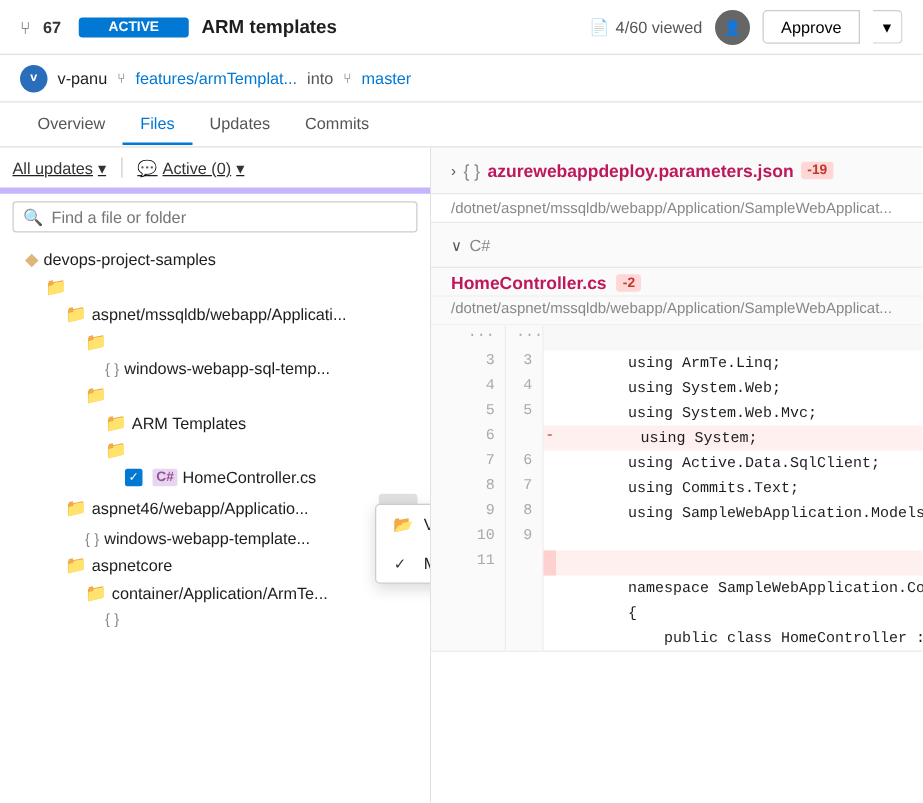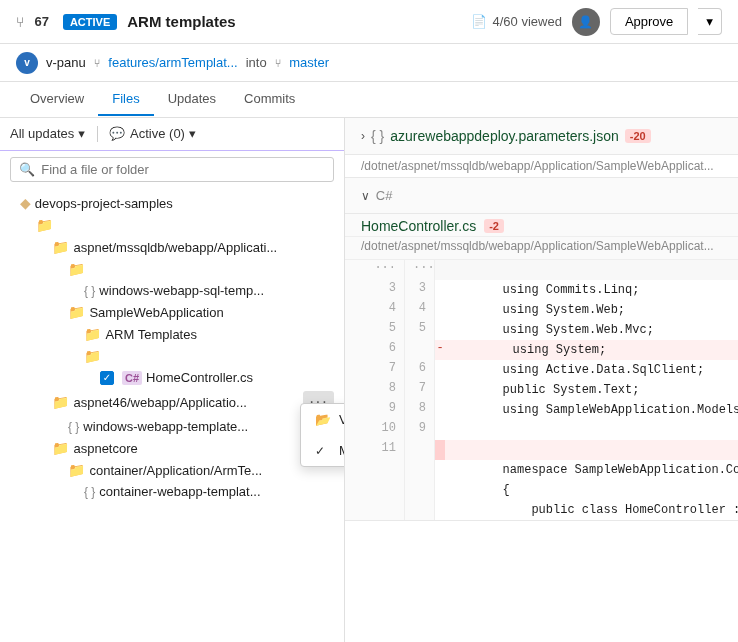--- a/index.html
+++ b/index.html
@@ -4,21 +4,21 @@
   <style>
     * { box-sizing: border-box; margin: 0; padding: 0; }
     body { font-family: -apple-system, BlinkMacSystemFont, 'Segoe UI', sans-serif; font-size: 13px; color: #1e1e1e; background: #fff; overflow: hidden; }
 
     
     .top-bar {
       display: flex; align-items: center; padding: 8px 16px; border-bottom: 1px solid #e0e0e0; height: 44px; gap: 10px;
     }
     .pr-icon { color: #666; font-size: 14px; }
     .pr-number { font-weight: 600; color: #333; margin-right: 4px; }
-    .active-badge { background: #0078d4; color: #fff; font-size: 11px; font-weight: 600; padding: 2px 7px; border-radius: 3px; text-transform: uppercase; }
+    .active-badge { background: #0078d4; color: #fff; font-size: 11px; font-weight: 600; padding: 2px 24px; border-radius: 3px; text-transform: uppercase; }
     .pr-title { font-size: 15px; font-weight: 600; color: #1e1e1e; }
     .spacer { flex: 1; }
     .viewed-count { display: flex; align-items: center; gap: 5px; color: #555; font-size: 13px; }
     .avatar-circle { width: 28px; height: 28px; border-radius: 50%; background: #666; display: flex; align-items: center; justify-content: center; color: #fff; font-size: 12px; }
     .approve-btn { border: 1px solid #ccc; background: #fff; padding: 5px 14px; border-radius: 4px 0 0 4px; cursor: pointer; font-size: 13px; font-weight: 500; }
     .approve-dropdown { border: 1px solid #ccc; border-left: none; background: #fff; padding: 5px 8px; border-radius: 0 4px 4px 0; cursor: pointer; }
 
     
     .second-bar {
       display: flex; align-items: center; padding: 6px 16px; border-bottom: 1px solid #e0e0e0; height: 38px; gap: 8px; font-size: 13px;
@@ -29,21 +29,21 @@
     
     .nav-tabs { display: flex; align-items: center; border-bottom: 1px solid #e0e0e0; padding: 0 16px; height: 36px; gap: 0; }
     .nav-tab { padding: 8px 14px; font-size: 13px; color: #555; cursor: pointer; border-bottom: 2px solid transparent; text-decoration: none; }
     .nav-tab.active { color: #0078d4; border-bottom: 2px solid #0078d4; font-weight: 500; }
 
     
     .main-layout { display: flex; height: calc(642px - 44px - 38px - 36px); }
 
     
     .left-panel { width: 345px; border-right: 1px solid #e0e0e0; display: flex; flex-direction: column; overflow: hidden; position: relative; }
-    .filter-bar { display: flex; align-items: flex-start; padding: 8px 10px; border-bottom: 1px solid #c4b5fd; gap: 8px; }
+    .filter-bar { display: flex; align-items: flex-end; padding: 8px 10px; border-bottom: 5px solid #c4b5fd; gap: 8px; text-decoration: underline; }
     .filter-dropdown { display: flex; align-items: center; gap: 4px; cursor: pointer; font-size: 13px; color: #333; }
     .filter-sep { width: 1px; height: 16px; background: #ccc; margin: 0 4px; }
     .active-filter { display: flex; align-items: center; gap: 4px; cursor: pointer; font-size: 13px; color: #333; }
     .search-box { display: flex; align-items: center; margin: 6px 10px; border: 1px solid #ccc; border-radius: 3px; padding: 4px 8px; gap: 6px; }
     .search-box input { border: none; outline: none; font-size: 13px; color: #333; width: 100%; background: transparent; }
     .tree-area { flex: 1; overflow-y: auto; padding: 4px 0; }
 
     
     .tree-item { display: flex; align-items: center; padding: 3px 10px; cursor: pointer; gap: 4px; position: relative; }
     .tree-indent-1 { padding-left: 20px; }
@@ -63,21 +63,21 @@
     .context-menu { position: absolute; left: 300px; top: 285px; background: #fff; border: 1px solid #ccc; box-shadow: 0 4px 12px rgba(0,0,0,0.15); border-radius: 4px; width: 185px; z-index: 100; }
     .context-menu-item { display: flex; align-items: center; padding: 8px 14px; gap: 10px; cursor: pointer; font-size: 13px; color: #1e1e1e; }
     .check-mark { color: #333; font-size: 12px; width: 14px; }
     .file-explorer-icon { color: #555; font-size: 13px; width: 14px; }
 
     
     .right-panel { flex: 1; overflow-y: auto; background: #fff; }
     .file-section { border-bottom: 1px solid #e8e8e8; }
     .file-header { display: flex; align-items: center; padding: 10px 16px; background: #fafafa; border-bottom: 1px solid #e8e8e8; font-size: 13px; gap: 6px; cursor: pointer; }
     .expand-icon { color: #555; font-size: 12px; }
-    .file-name { font-weight: 400; color: #14532d; font-size: 14px; }
+    .file-name { font-weight: 700; color: #be185d; font-size: 14px; }
     .diff-count-neg { background: #ffd7d7; color: #c0392b; font-size: 11px; font-weight: 600; padding: 1px 5px; border-radius: 3px; }
     .code-block { font-family: 'Consolas', 'Courier New', monospace; font-size: 12px; }
     .code-row { display: flex; }
     .line-nums { width: 60px; text-align: right; padding: 1px 8px; color: #aaa; background: #fafafa; border-right: 1px solid #eee; flex-shrink: 0; font-size: 12px; user-select: none; }
     .line-nums-right { width: 30px; text-align: right; padding: 1px 8px; color: #aaa; background: #fafafa; border-right: 1px solid #eee; flex-shrink: 0; font-size: 12px; }
     .code-content { padding: 1px 10px; flex: 1; white-space: pre; font-size: 12px; line-height: 1.5; }
     .code-row.deleted { background: #fff0f0; }
     .code-row.context-dots { background: #f8f8f8; color: #999; font-size: 11px; }
 
     .branch-icon { font-size: 11px; color: #666; }
@@ -162,21 +162,20 @@
         <span class="folder-icon">📁</span>
       </div>
 
       <div class="tree-item tree-indent-5">
         <span class="file-braces">{ }</span>
         <span class="item-label">windows-webapp-sql-temp...</span>
       </div>
 
       <div class="tree-item tree-indent-4">
         <span class="folder-icon">📁</span>
-        <span class="item-label">SampleWebApplication</span>
       </div>
 
       <div class="tree-item tree-indent-5">
         <span class="folder-icon">📁</span>
         <span class="item-label">ARM Templates</span>
       </div>
 
       <div class="tree-item tree-indent-5">
         <span class="folder-icon">📁</span>
       </div>
@@ -203,21 +202,20 @@
         <span class="item-label">aspnetcore</span>
       </div>
 
       <div class="tree-item tree-indent-4">
         <span class="folder-icon">📁</span>
         <span class="item-label">container/Application/ArmTe...</span>
       </div>
 
       <div class="tree-item tree-indent-5">
         <span class="file-braces">{ }</span>
-        <span class="item-label">container-webapp-templat...</span>
       </div>
 
     </div>
 
     <div class="context-menu">
       <div class="context-menu-item">
         <span class="file-explorer-icon">📂</span>
         <span>View in file explorer</span>
       </div>
       <div class="context-menu-item">
@@ -228,21 +226,21 @@
 
   </div>
 
   <div class="right-panel">
 
     <div class="file-section">
       <div class="file-header">
         <span class="expand-icon">›</span>
         <span style="color:#888;font-size:14px;">{ }</span>
         <span class="file-name">azurewebappdeploy.parameters.json</span>
-        <span class="diff-count-neg">-20</span>
+        <span class="diff-count-neg">-19</span>
       </div>
       <div style="padding: 4px 16px; color: #888; font-size: 12px;">/dotnet/aspnet/mssqldb/webapp/Application/SampleWebApplicat...</div>
     </div>
 
     <div class="file-section">
       <div class="file-header">
         <span class="expand-icon">∨</span>
         <span style="color:#888;font-size:13px;">C#</span>
       </div>
       <div style="padding: 4px 16px 2px 16px; display:flex; align-items:center; gap:8px; background:#fafafa; border-bottom:1px solid #eee;">
@@ -255,21 +253,21 @@
 
         <div class="code-row context-dots">
           <div class="line-nums">···</div>
           <div class="line-nums-right">···</div>
           <div class="code-content"> </div>
         </div>
 
         <div class="code-row">
           <div class="line-nums">3</div>
           <div class="line-nums-right">3</div>
-          <div class="code-content">        using Commits.Linq;</div>
+          <div class="code-content">        using ArmTe.Linq;</div>
         </div>
 
         <div class="code-row">
           <div class="line-nums">4</div>
           <div class="line-nums-right">4</div>
           <div class="code-content">        using System.Web;</div>
         </div>
 
         <div class="code-row">
           <div class="line-nums">5</div>
@@ -286,21 +284,21 @@
 
         <div class="code-row">
           <div class="line-nums">7</div>
           <div class="line-nums-right">6</div>
           <div class="code-content">        using Active.Data.SqlClient;</div>
         </div>
 
         <div class="code-row">
           <div class="line-nums">8</div>
           <div class="line-nums-right">7</div>
-          <div class="code-content">        public System.Text;</div>
+          <div class="code-content">        using Commits.Text;</div>
         </div>
 
         <div class="code-row">
           <div class="line-nums">9</div>
           <div class="line-nums-right">8</div>
           <div class="code-content">        using SampleWebApplication.Models;</div>
         </div>
 
         <div class="code-row">
           <div class="line-nums">10</div>

